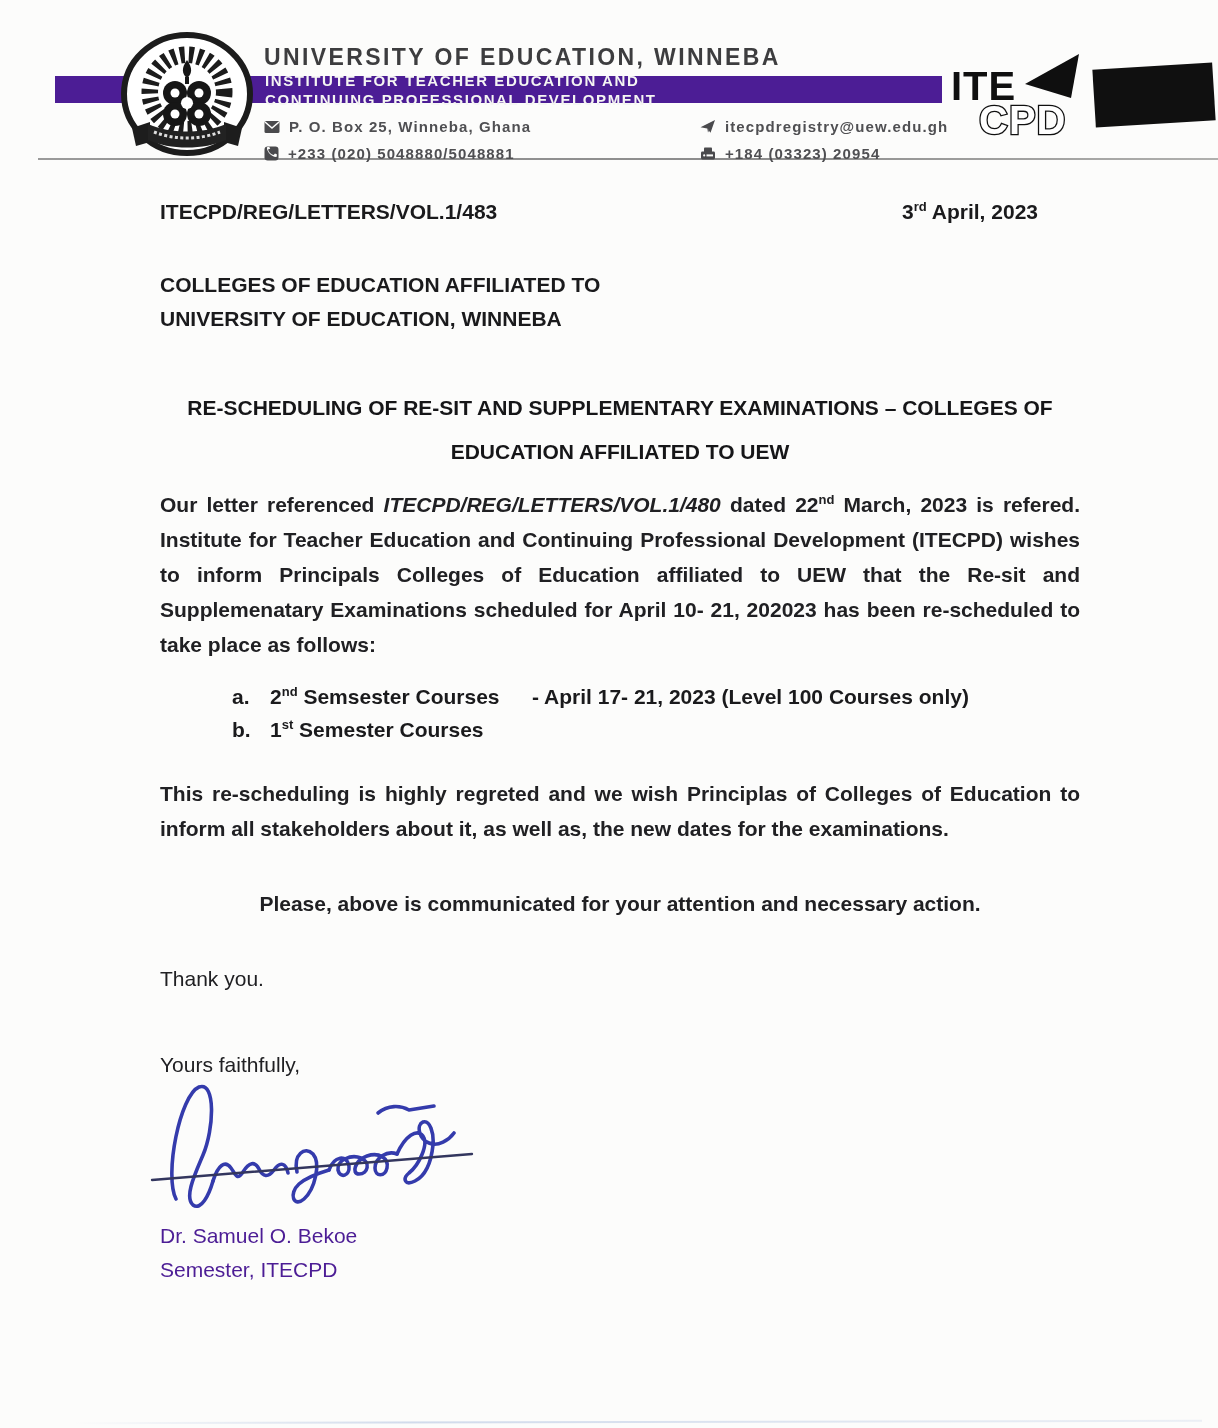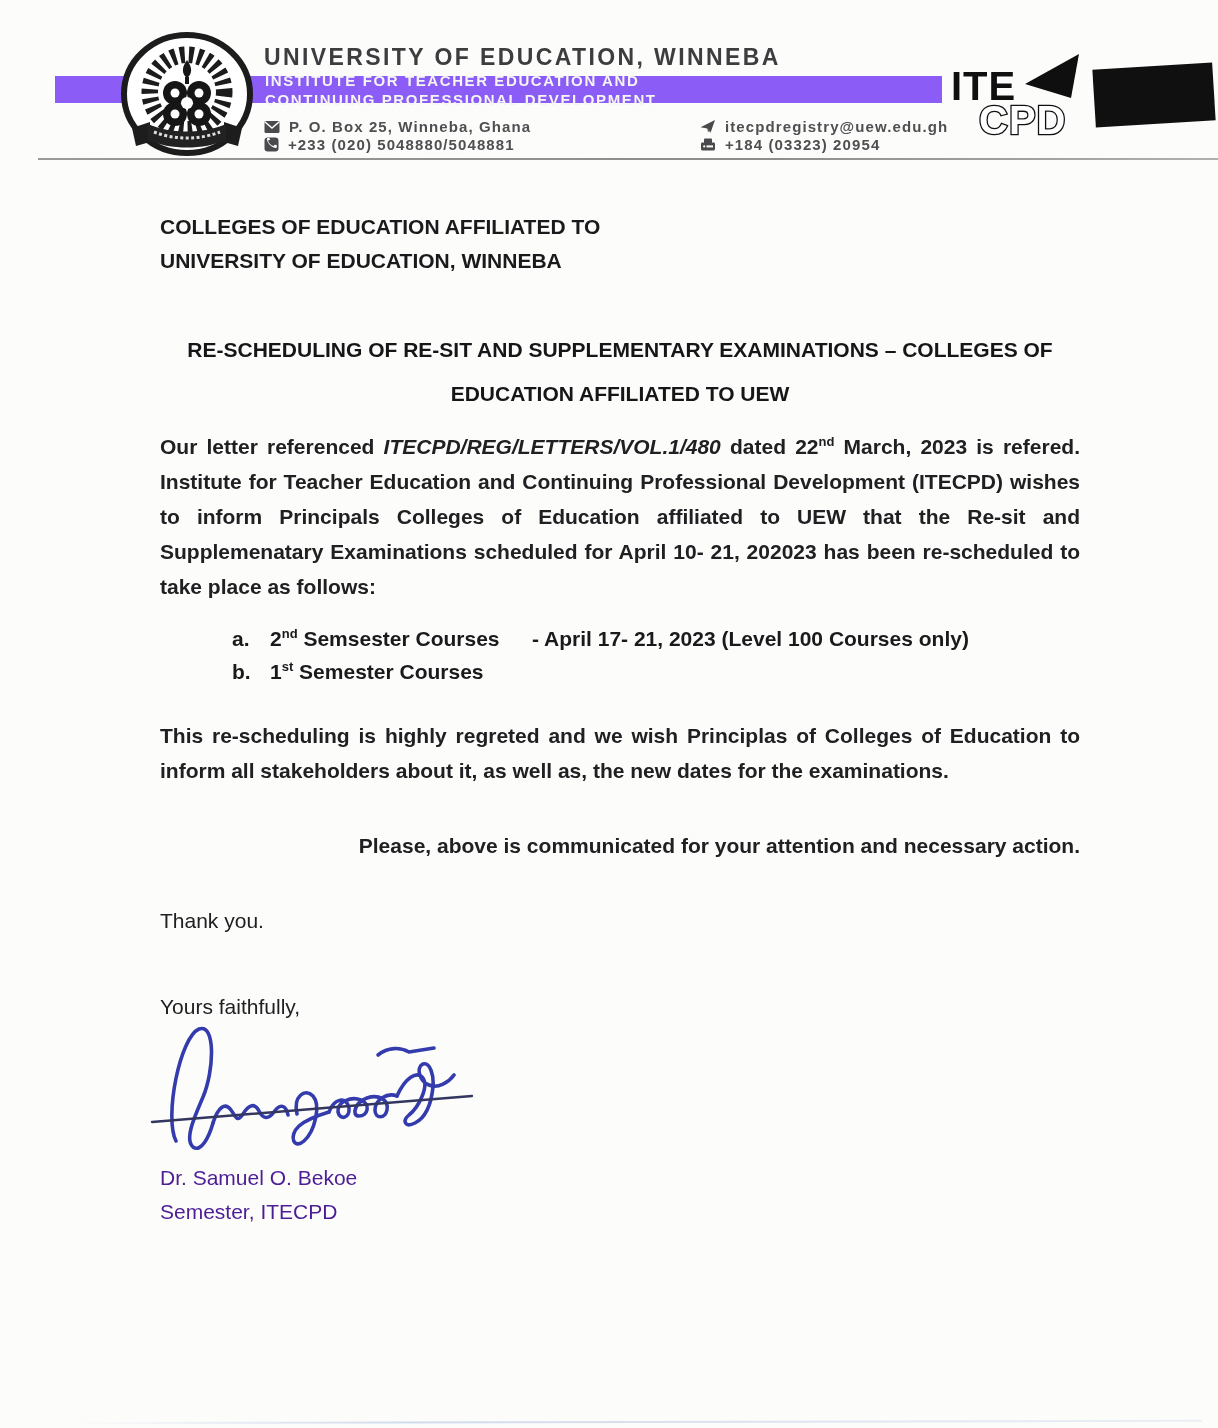--- a/index.html
+++ b/index.html
@@ -12,30 +12,30 @@
   
   .letterhead{position:absolute;top:0;left:0;width:1218px;height:166px;}
   .seal{position:absolute;left:110px;top:30px;width:154px;height:132px;z-index:3;}
   .uni-name{
     position:absolute;left:264px;top:44px;
     font-size:23px;font-weight:700;letter-spacing:2.4px;color:#3d3d3f;
     white-space:nowrap;
   }
   .banner{
     position:absolute;left:55px;top:76px;width:887px;height:27px;
-    background:#8b5cf6;z-index:1;
+    background:#4c1d95;z-index:1;
     display:flex;flex-direction:column;justify-content:center;
     padding-left:210px;box-sizing:border-box;
   }
   .banner .b-line{
     color:#f5f5f3;font-size:15px;font-weight:700;letter-spacing:1.6px;
     line-height:19px;white-space:nowrap;
   }
   .contacts{position:absolute;top:118px;left:0;width:100%;z-index:2;}
-  .c-col{position:absolute;top:0;display:flex;flex-direction:column;gap:1px;}
+  .c-col{position:absolute;top:0;display:flex;flex-direction:column;gap:10px;}
   .c-col.left{left:264px;}
   .c-col.right{left:700px;justify-content:space-between;}
   .c-row{display:flex;align-items:center;gap:9px;
     font-size:15px;font-weight:600;letter-spacing:1.1px;color:#4f4f52;white-space:nowrap;}
   .c-row svg{flex:0 0 auto;}
   .hr{
     position:absolute;left:38px;right:0;top:158px;height:2px;
     background:linear-gradient(to right,#9a9a9a 0%,#8c8c8c 60%,#b0b0ae 100%);
   }
   .brand-logo{position:absolute;left:945px;top:50px;width:152px;height:94px;z-index:2;}
@@ -60,21 +60,21 @@
     font-weight:700;line-height:44px;color:#161618;
   }
   .para{margin-top:30px;text-align:justify;line-height:35px;font-weight:bold;}
   .para.first{margin-top:13px;}
   .para .ref-italic{font-style:italic;}
   .schedule{margin-top:18px;margin-left:72px;font-weight:700;color:#1a1a1c;}
   .s-row{display:flex;line-height:33px;}
   .s-marker{width:38px;flex:0 0 auto;}
   .s-course{width:262px;flex:0 0 auto;}
   .s-dates{flex:1;}
-  .para.p3{margin-top:40px;text-align:right;}
+  .para.p3{margin-top:40px;text-align:center;}
   .thanks{margin-top:46px;}
   .closing{margin-top:62px;}
   .signature{margin:0 0 0 -14px;display:block;}
   .signatory{margin-top:10px;line-height:34px;color:#4c1d95;}
   .bottom-scan{
     position:absolute;left:72px;bottom:5px;width:1130px;height:2px;
     background:linear-gradient(to right,rgba(140,165,210,0),rgba(140,165,210,.38) 30%,rgba(140,165,210,.15));
     transform:rotate(-.12deg);
   }
 </style>
@@ -160,20 +160,24 @@
     <text x="6" y="50" font-family="Liberation Sans, sans-serif" font-size="40" font-weight="bold" letter-spacing="1" fill="#101010" stroke="#ffffff" stroke-width="1.2" paint-order="stroke">ITE</text>
     <text x="34" y="84" font-family="Liberation Sans, sans-serif" font-size="40" font-weight="bold" letter-spacing="1" fill="#ffffff" stroke="#101010" stroke-width="2.6" paint-order="stroke">CPD</text>
   </svg>
   <div class="black-bar"></div>
 
   <div class="hr"></div>
 </div>
 
 <div class="letter">
 
+  <div class="ref-row">
+    <span>ITECPD/REG/LETTERS/VOL.1/483</span>
+    <span><span>3</span><sup>rd</sup><span> April, 2023</span></span>
+  </div>
 
   <div class="recipients">
     <div>COLLEGES OF EDUCATION AFFILIATED TO</div>
     <div>UNIVERSITY OF EDUCATION, WINNEBA</div>
   </div>
 
   <div class="subject">RE-SCHEDULING OF RE-SIT AND SUPPLEMENTARY EXAMINATIONS – COLLEGES OF EDUCATION AFFILIATED TO UEW</div>
 
   <div class="para first">
     <span>Our letter referenced </span><span class="ref-italic">ITECPD/REG/LETTERS/VOL.1/480</span><span> dated 22</span><sup>nd</sup><span> March, 2023 is refered. Institute for Teacher Education and Continuing Professional Development (ITECPD) wishes to inform Principals Colleges of Education affiliated to UEW that the Re-sit and Supplemenatary Examinations scheduled for April 10- 21, 202023 has been re-scheduled to take place as follows:</span>

